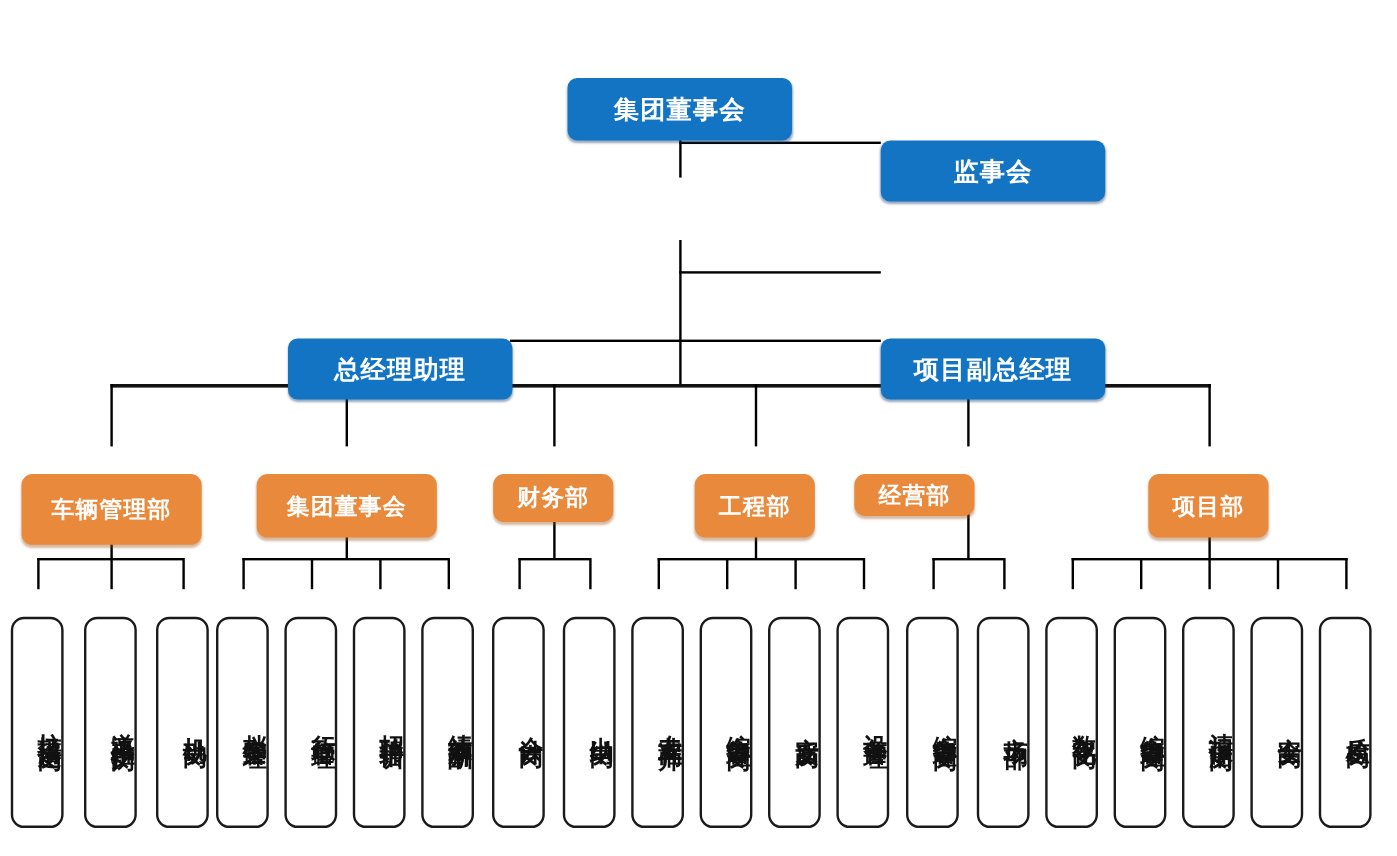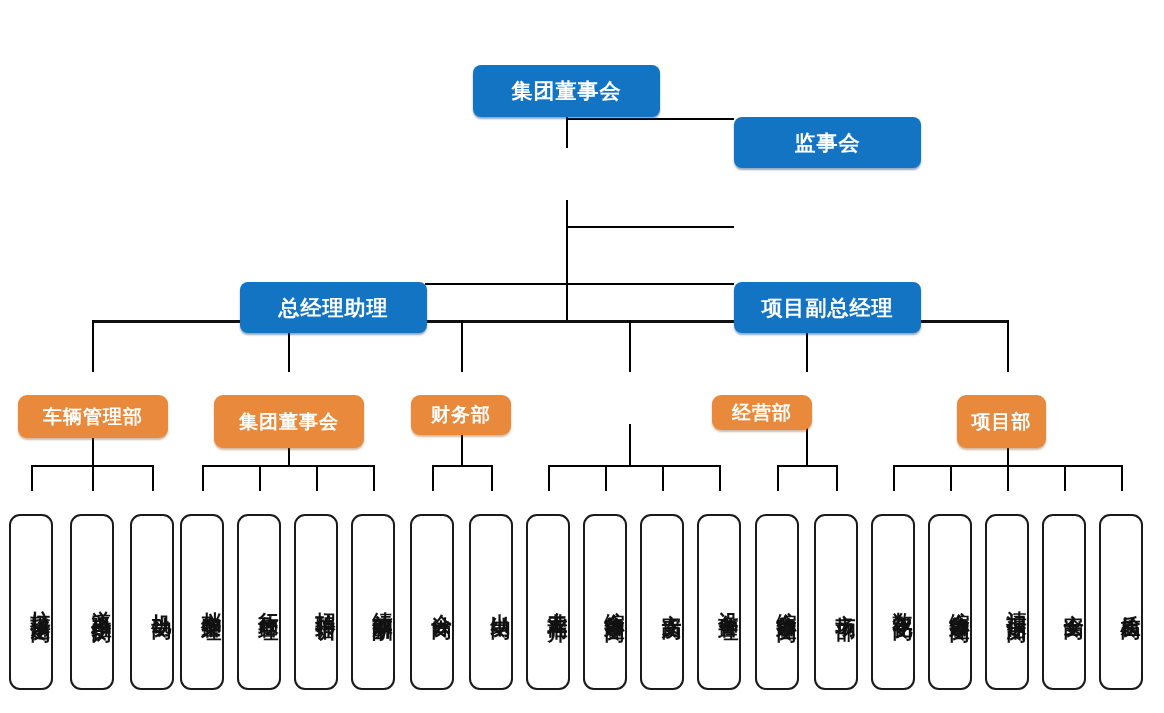--- a/index.html
+++ b/index.html
@@ -128,25 +128,26 @@
   <div class="node blue" style="left:473px;top:41px;width:187px;height:52px;">集团董事会</div>
 
   <div class="node blue" style="left:734px;top:93px;width:187px;height:51px;">监事会</div>
 
 
 
   <div class="node blue" style="left:734px;top:258px;width:187px;height:51px;">项目副总经理</div>
 
   <div class="node blue" style="left:240px;top:258px;width:187px;height:51px;">总经理助理</div>
 
-  <div class="node orange" style="left:18px;top:371px;width:150px;height:43px;">车辆管理部</div>
+  <div class="node orange" style="left:18px;top:371px;width:150px;height:59px;">车辆管理部</div>
   <div class="node orange" style="left:214px;top:371px;width:150px;height:53px;">集团董事会</div>
   <div class="node orange" style="left:411px;top:371px;width:100px;height:40px;">财务部</div>
+  <div class="node orange" style="left:579px;top:371px;width:100px;height:53px;">工程部</div>
   <div class="node orange" style="left:712px;top:371px;width:100px;height:35px;">经营部</div>
-  <div class="node orange" style="left:957px;top:371px;width:89px;height:53px;">项目部</div>
+  <div class="node orange" style="left:957px;top:371px;width:100px;height:53px;">项目部</div>
 
   <div class="node leaf" style="left:9px;top:490px;width:44px;height:176px;">垃圾清运岗</div>
   <div class="node leaf" style="left:70px;top:490px;width:44px;height:176px;">道路维护岗</div>
   <div class="node leaf" style="left:130px;top:490px;width:44px;height:176px;">机动岗</div>
 
   <div class="node leaf" style="left:180px;top:490px;width:44px;height:176px;">档案管理</div>
   <div class="node leaf" style="left:237px;top:490px;width:44px;height:176px;">行政管理</div>
   <div class="node leaf" style="left:294px;top:490px;width:44px;height:176px;">招聘培训</div>
   <div class="node leaf" style="left:351px;top:490px;width:44px;height:176px;">绩效薪酬</div>
 

